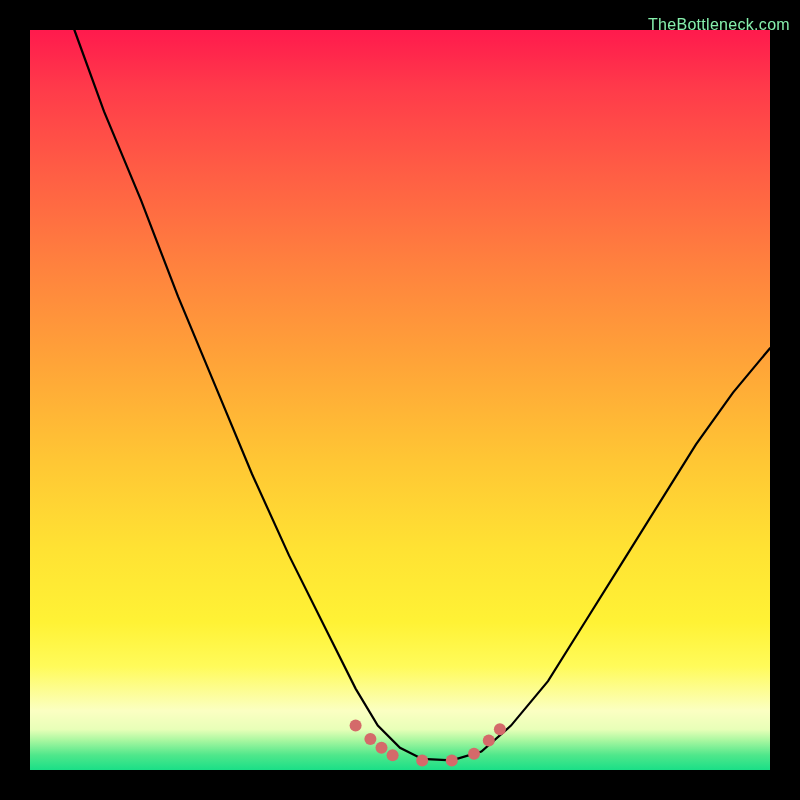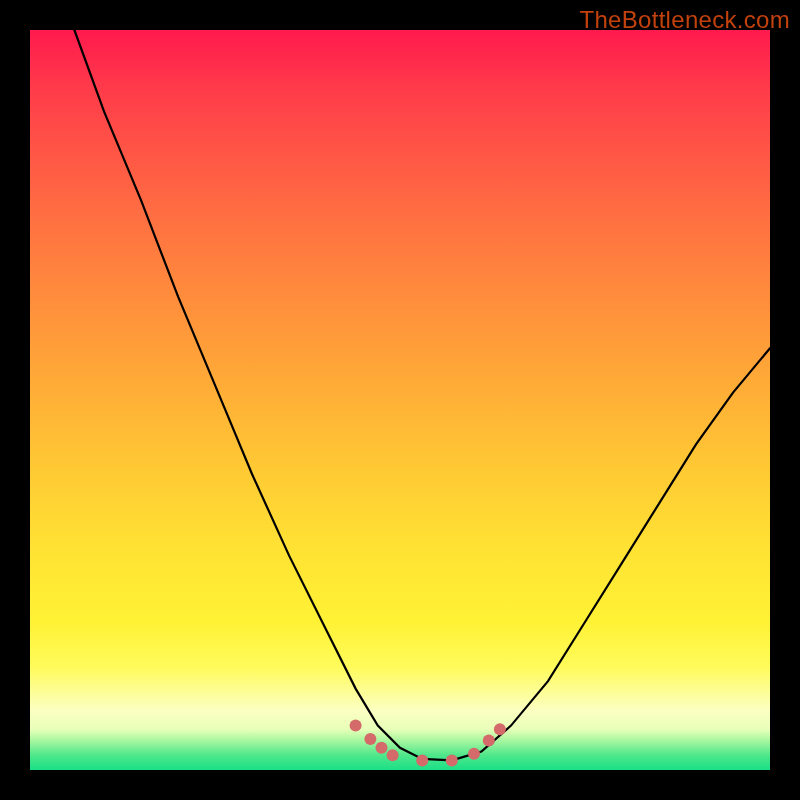--- a/index.html
+++ b/index.html
@@ -44,24 +44,24 @@
   svg.curves {
     position: absolute;
     left: 0;
     top: 0;
     width: 740px;
     height: 740px;
     overflow: visible;
   }
   .watermark {
     position: absolute;
-    top: 6px;
+    top: 16px;
     right: 10px;
-    color: #c2410c;
-    font-size: 24px;
+    color: #86efac;
+    font-size: 16px;
     font-weight: 500;
     letter-spacing: 0.3px;
     user-select: none;
   }
 </style>
 </head>
 <body>
 
 <div class="stage">
 

